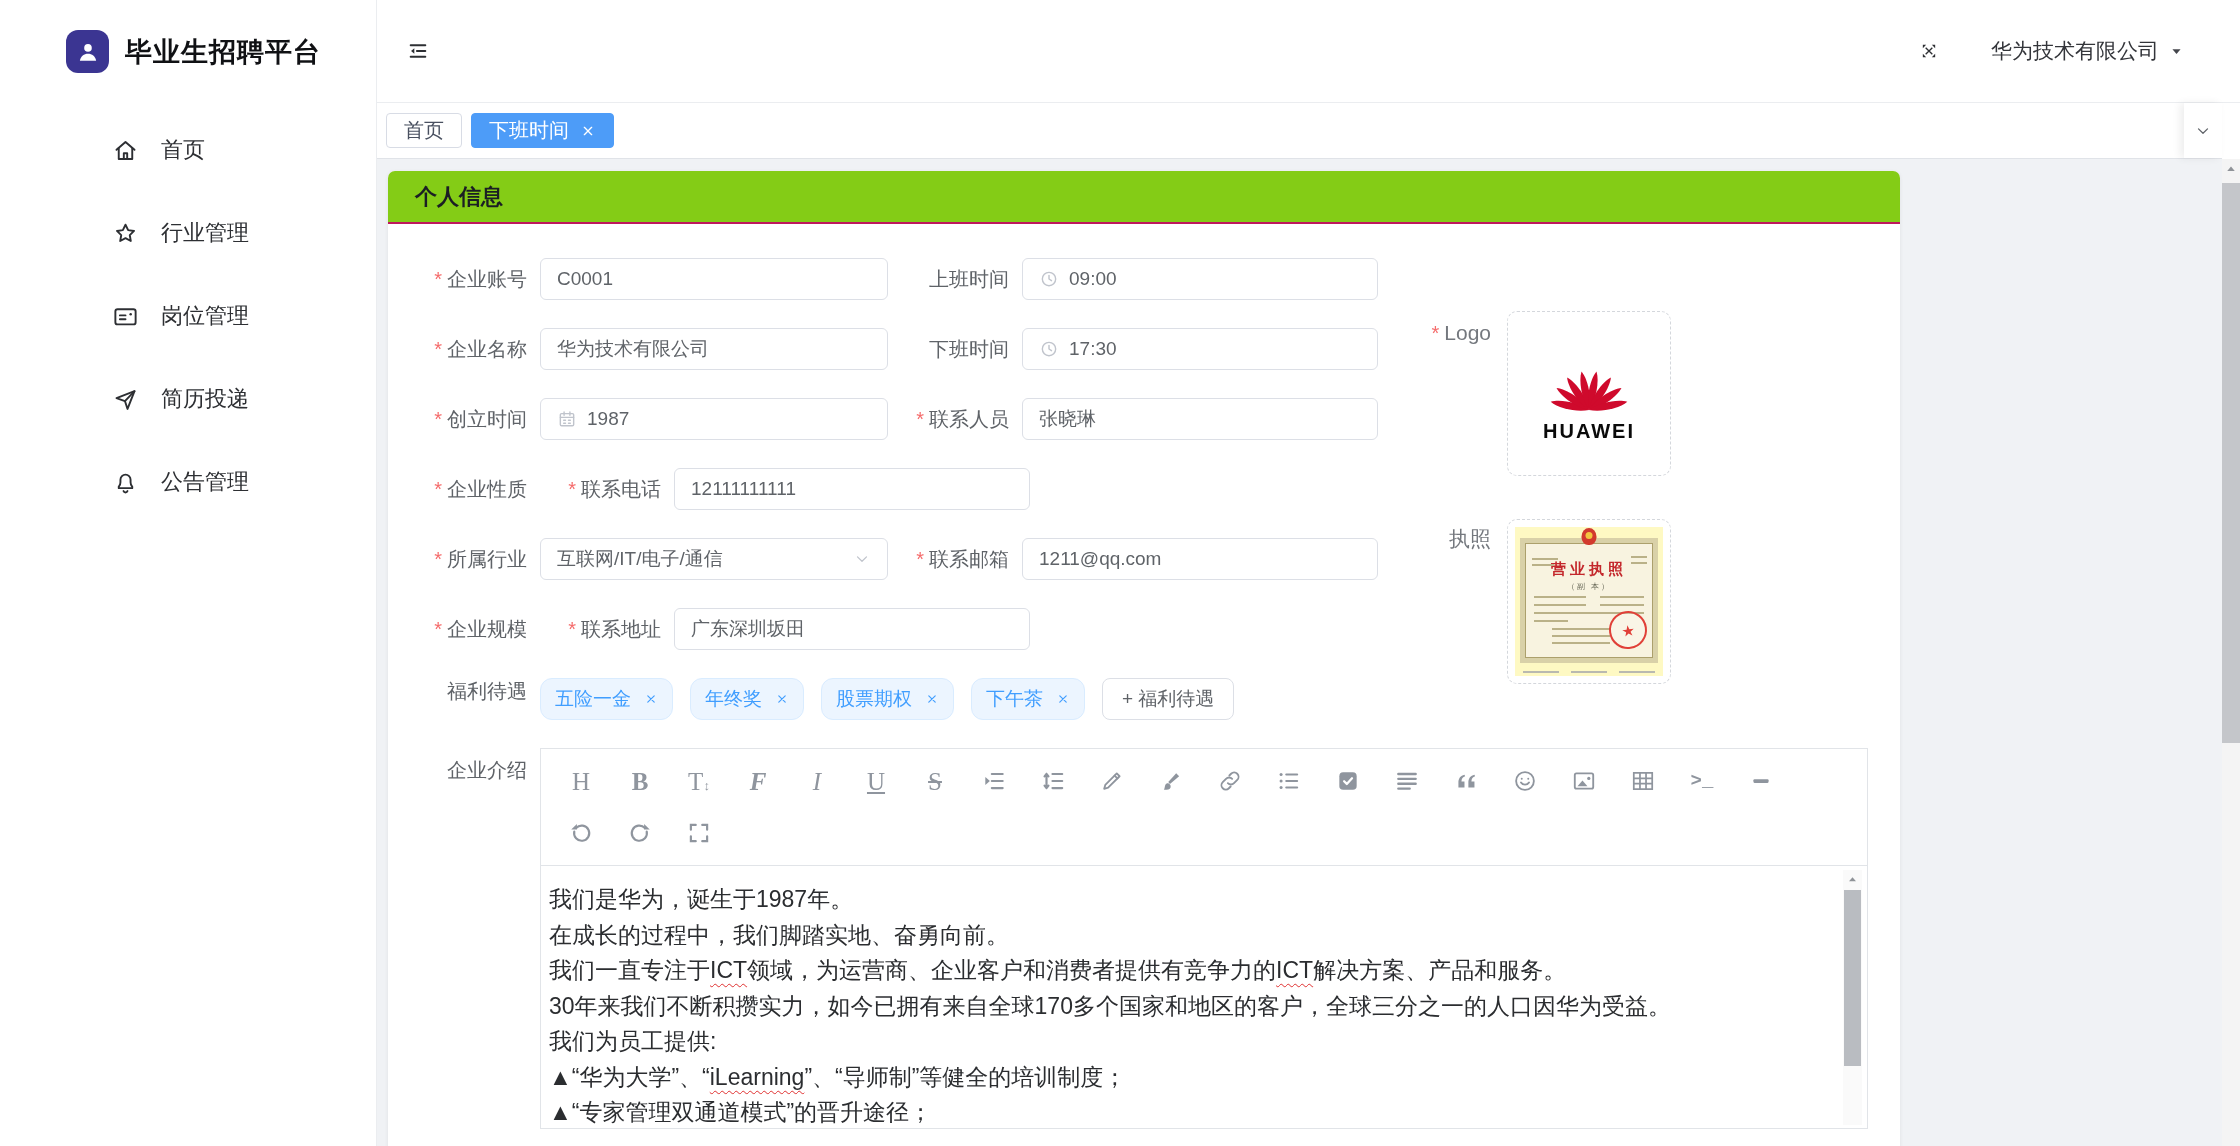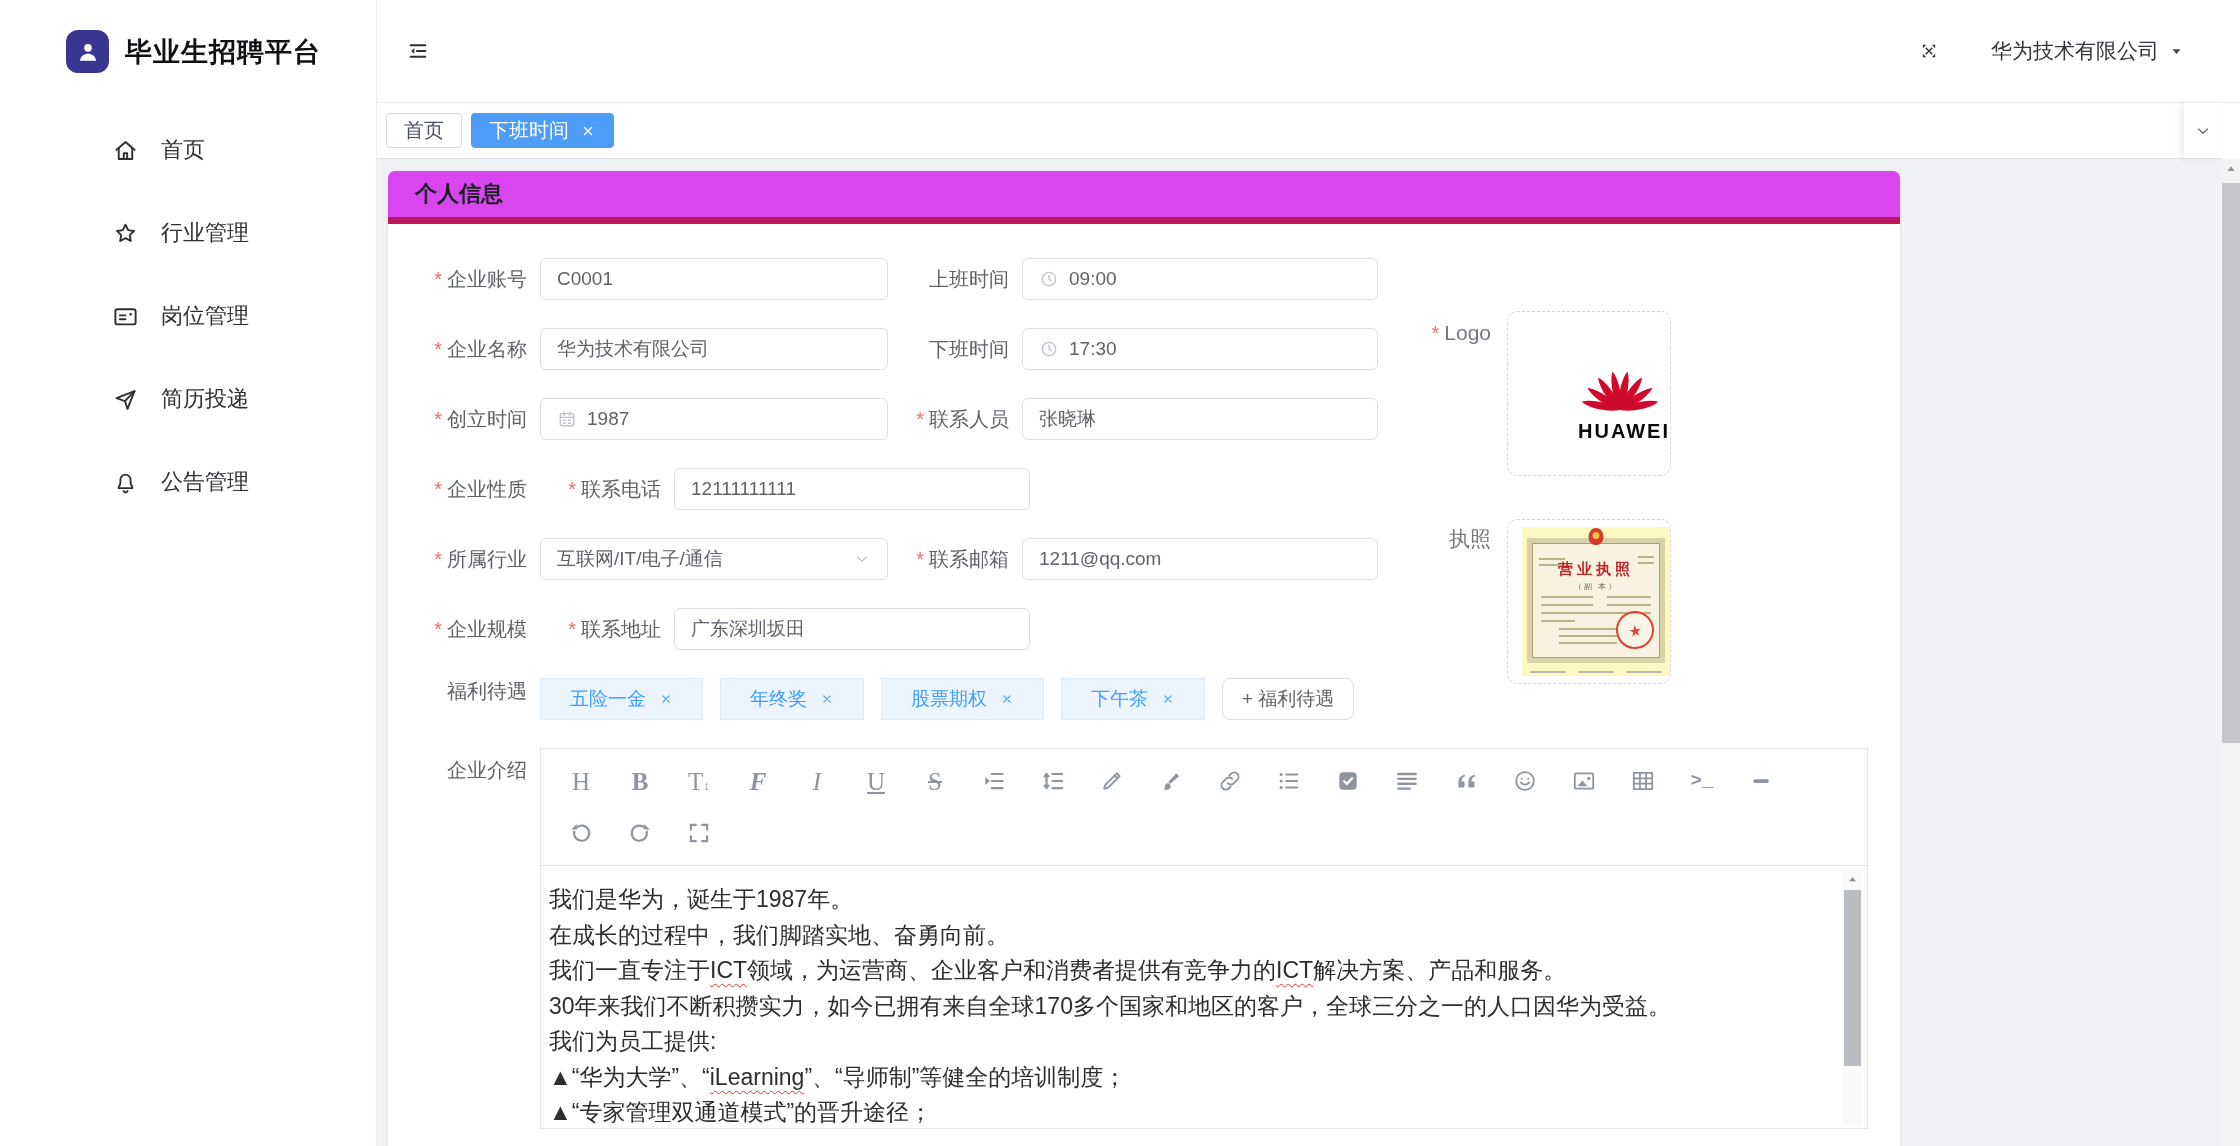--- a/index.html
+++ b/index.html
@@ -45,21 +45,21 @@
 
   
   .page-scrollbar{position:absolute;right:0;top:159px;width:18px;height:987px;background:#f4f4f4;z-index:4;}
   .page-scrollbar .sb-up{position:absolute;top:4px;left:3px;width:12px;height:12px;color:#8f9398;}
   .page-scrollbar .sb-thumb{position:absolute;top:24px;left:0;width:18px;height:560px;background:#c4c6ca;cursor:pointer;}
 
   
   .main{position:absolute;left:377px;top:159px;width:1845px;height:987px;background:#f0f2f5;overflow:hidden;}
   .card{position:absolute;left:11px;top:12px;width:1512px;height:1300px;background:#fff;border-radius:7px;
     box-shadow:0 1px 4px rgba(0,0,0,.07);}
-  .card-header{height:53px;background:#d946ef;border-bottom:7px solid #be185d;border-radius:7px 7px 0 0;
+  .card-header{height:53px;background:#84cc16;border-bottom:2px solid #be185d;border-radius:7px 7px 0 0;
     display:flex;align-items:center;padding-left:27px;text-align:right;}
   .card-title{font-size:22px;font-weight:bold;color:#1b1e24;}
   .card-body{position:relative;padding-top:34px;}
 
   
   .form-row{display:flex;align-items:center;margin-bottom:28px;height:42px;}
   .cell{display:flex;align-items:center;}
   .lbl{display:flex;justify-content:flex-end;align-items:center;gap:5px;font-size:20px;color:#5f6368;}
   .lbl1{width:152px;padding-right:13px;}
   .lbl2{width:134px;padding-right:13px;}
@@ -67,21 +67,21 @@
   .ctrl{height:42px;border:1px solid #dcdfe6;border-radius:6px;background:#fff;display:flex;
     align-items:center;padding:0 16px;font-size:19px;color:#5f6368;cursor:text;}
   .ctrl.c1{width:348px;} .ctrl.c2{width:356px;}
   .ctrl .pre-icon{width:20px;height:20px;color:#c0c4cc;margin-right:10px;flex:none;}
   .ctrl .chev{width:18px;height:18px;color:#c0c4cc;margin-left:auto;flex:none;}
   .ctrl.select{cursor:pointer;}
 
   
   .welfare-row{display:flex;align-items:flex-start;height:42px;margin-bottom:28px;}
   .tags{display:flex;align-items:center;gap:17px;}
-  .tag{height:42px;display:inline-flex;align-items:center;gap:13px;padding:0 29px;border-radius:0;
+  .tag{height:42px;display:inline-flex;align-items:center;gap:13px;padding:0 14px;border-radius:12px;
     background:var(--tag-bg,#ecf5ff);border:1px solid #d9ecff;color:var(--tag-text,#409eff);font-size:19px;}
   .tag .icon{width:14px;height:14px;color:var(--tag-text,#409eff);cursor:pointer;}
   .add-tag-btn{height:42px;margin-left:17px;padding:0 19px;border:1px solid #dcdfe6;border-radius:8px;
     background:#fff;font-size:19px;color:#5f6368;display:inline-flex;align-items:center;cursor:pointer;}
 
   
   .intro-row{display:flex;align-items:flex-start;}
   .intro-row .lbl1{padding-top:9px;}
   .editor{width:1328px;}
   .editor-toolbar{border:1px solid #e1e4e8;background:#fff;padding:6px 0 6px 27px;}
@@ -96,21 +96,21 @@
   .spell{text-decoration:underline wavy #e03131;text-decoration-thickness:1px;text-underline-offset:5px;}
   .editor-scrollbar{position:absolute;right:5px;top:4px;width:19px;height:255px;background:#fafafa;}
   .editor-scrollbar .sb-up{position:absolute;top:4px;left:4px;width:11px;height:11px;color:#8f9398;}
   .editor-scrollbar .sb-thumb{position:absolute;top:20px;left:1px;width:17px;height:176px;background:#b9bcc1;cursor:pointer;}
 
   
   .side-field{position:absolute;left:955px;display:flex;align-items:flex-start;}
   .side-lbl{width:164px;display:flex;justify-content:flex-end;align-items:center;gap:5px;
     padding-right:16px;font-size:21px;color:#74787e;}
   .upload-box{width:164px;height:165px;border:1px dashed #d4d7dc;border-radius:10px;background:#fff;
-    display:flex;flex-direction:column;align-items:flex-end;justify-content:center;cursor:pointer;overflow:hidden;}
+    display:flex;flex-direction:column;align-items:center;justify-content:center;cursor:pointer;overflow:hidden;}
   .logo-field{top:87px;} .logo-field .side-lbl{margin-top:10px;}
   .license-field{top:295px;} .license-field .side-lbl{margin-top:6px;}
   .hw-logo{width:100px;height:72px;}
   .hw-logo path{fill:var(--huawei-red,#cf0a2c);}
   .hw-word{margin-top:4px;font-size:20px;font-weight:800;letter-spacing:2px;color:#0a0a0a;}
 
   
   .lic-photo{width:148px;height:149px;background:#fef9c3;padding:11px 5px 13px;position:relative;}
   .lic-doc{width:100%;height:100%;background:#d9d1a8;padding:5px;position:relative;}
   .lic-inner{width:100%;height:100%;background:#f8f3e0;border:1px solid #aca06c;position:relative;}

